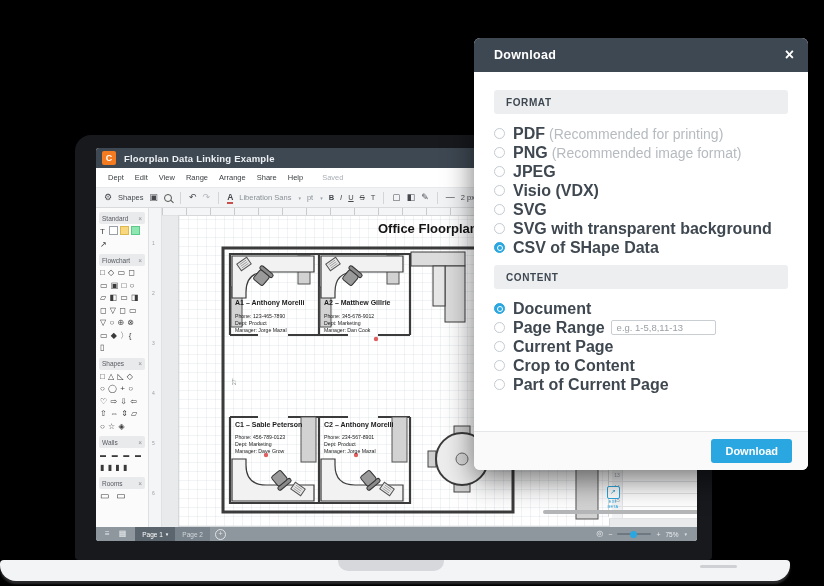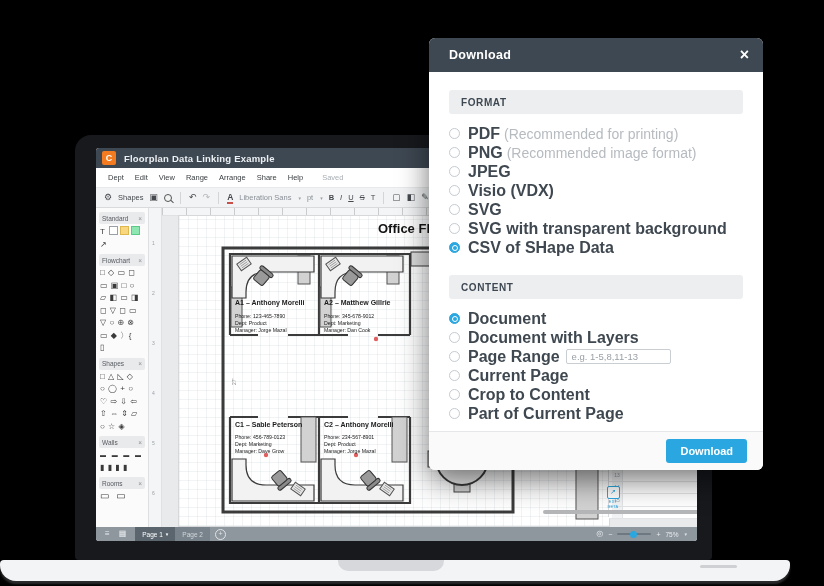--- a/index.html
+++ b/index.html
@@ -87,30 +87,30 @@
         margin-left:9px;font-size:6.5px;gap:2px;}
   .tab2{height:14px;display:flex;align-items:center;padding:0 7px;color:#d2d8dc;font-size:6.5px;background:#79838b;}
   .addpg{width:9px;height:9px;border:1px solid #dfe3e6;border-radius:50%;font-size:7px;line-height:8px;
          text-align:center;margin-left:5px;color:#dfe3e6;}
   .sb-right{margin-left:auto;display:flex;align-items:center;gap:5px;margin-right:10px;}
   .track{width:34px;height:2px;background:#6e7880;border-radius:1px;position:relative;}
   .knob{position:absolute;left:13px;top:-2.5px;width:7px;height:7px;border-radius:50%;background:#2aa7e0;}
   .zoomlbl{font-size:6.5px;}
 
   
-  .dialog{position:absolute;left:429px;top:38px;width:334px;height:432px;background:#fff;z-index:10;
+  .dialog{position:absolute;left:474px;top:38px;width:334px;height:432px;background:#fff;z-index:10;
           border-radius:6px;box-shadow:0 10px 30px rgba(0,0,0,.55);}
   .dlg-head{height:34px;background:#3e4852;border-radius:6px 6px 0 0;display:flex;align-items:center;
             padding:0 14px 0 20px;}
   .dlg-title{color:#fff;font-size:12.5px;font-weight:700;letter-spacing:.3px;}
   .dlg-x{margin-left:auto;color:#fff;font-size:16px;font-weight:700;cursor:pointer;line-height:1;}
   .dlg-body{padding:0 20px;}
   .strip{margin-top:18px;height:24px;background:#edeeef;border-radius:3px;display:flex;align-items:center;
          padding:0 12px;font-size:10px;font-weight:700;color:#3e4852;letter-spacing:.6px;}
-  .strip.second{margin-top:18px;}
+  .strip.second{margin-top:8px;}
   .opts{margin-top:10px;}
   .opt{height:19px;display:flex;align-items:center;}
   .radio{width:11px;height:11px;border:1px solid #c4cbd1;border-radius:50%;margin-right:8px;flex:none;
          box-sizing:border-box;display:flex;align-items:center;justify-content:center;background:#fff;}
   .radio.sel{background:#2aa7e0;border-color:#2aa7e0;}
   .radio.sel::after{content:"";width:4px;height:4px;border:1.5px solid #fff;border-radius:50%;background:#2aa7e0;}
   .opt-lb{font-size:16px;font-weight:700;color:#3f4850;}
   .opt-hint{font-size:14px;color:#b6bbc0;margin-left:4px;font-weight:400;}
   .range-input{margin-left:6px;width:105px;height:15px;border:1px solid #c9ced3;border-radius:2px;
                font-size:9.5px;padding:0 5px;color:#5a626a;font-family:"Liberation Sans",sans-serif;box-sizing:border-box;}
@@ -451,24 +451,20 @@
       </div>
 
       <div class="strip second">CONTENT</div>
       <div class="opts">
         <div class="opt">
           <span class="radio sel"></span>
           <span class="opt-lb">Document</span>
         </div>
         <div class="opt">
           <span class="radio"></span>
-          <span class="opt-lb">Document with Layers</span>
-        </div>
-        <div class="opt">
-          <span class="radio"></span>
           <span class="opt-lb">Page Range</span>
           <input class="range-input" type="text" placeholder="e.g. 1-5,8,11-13" style="">
         </div>
         <div class="opt">
           <span class="radio"></span>
           <span class="opt-lb">Current Page</span>
         </div>
         <div class="opt">
           <span class="radio"></span>
           <span class="opt-lb">Crop to Content</span>

